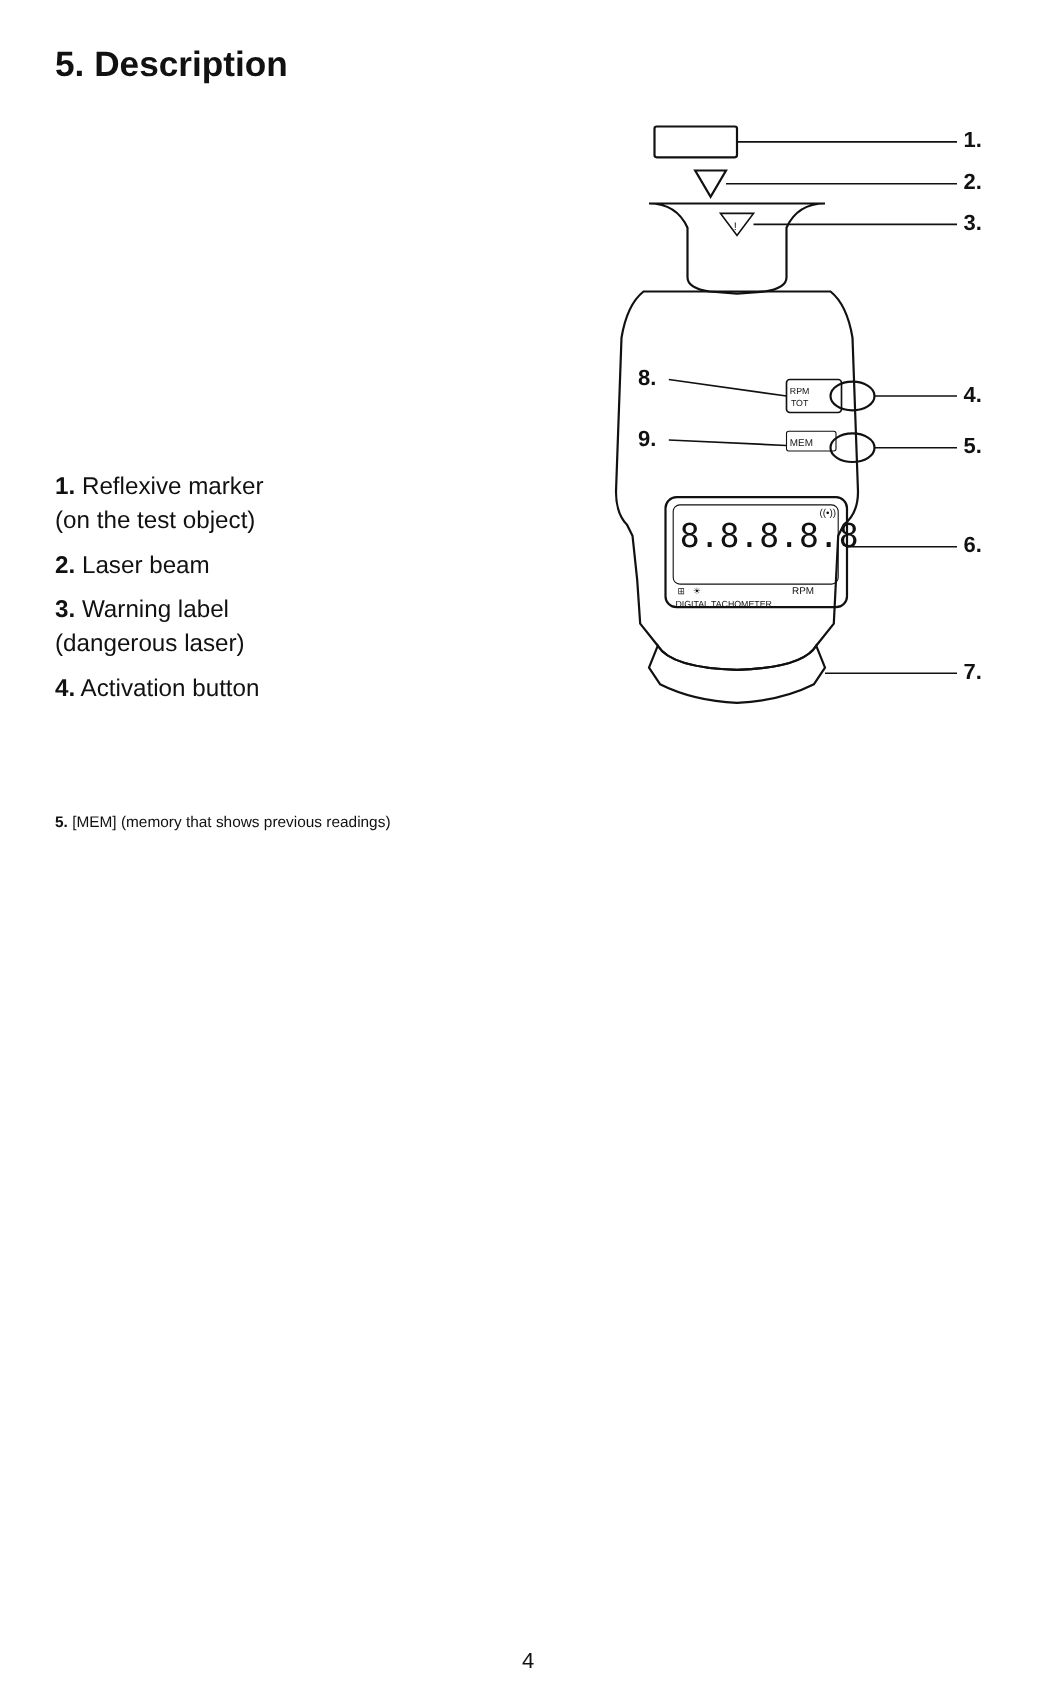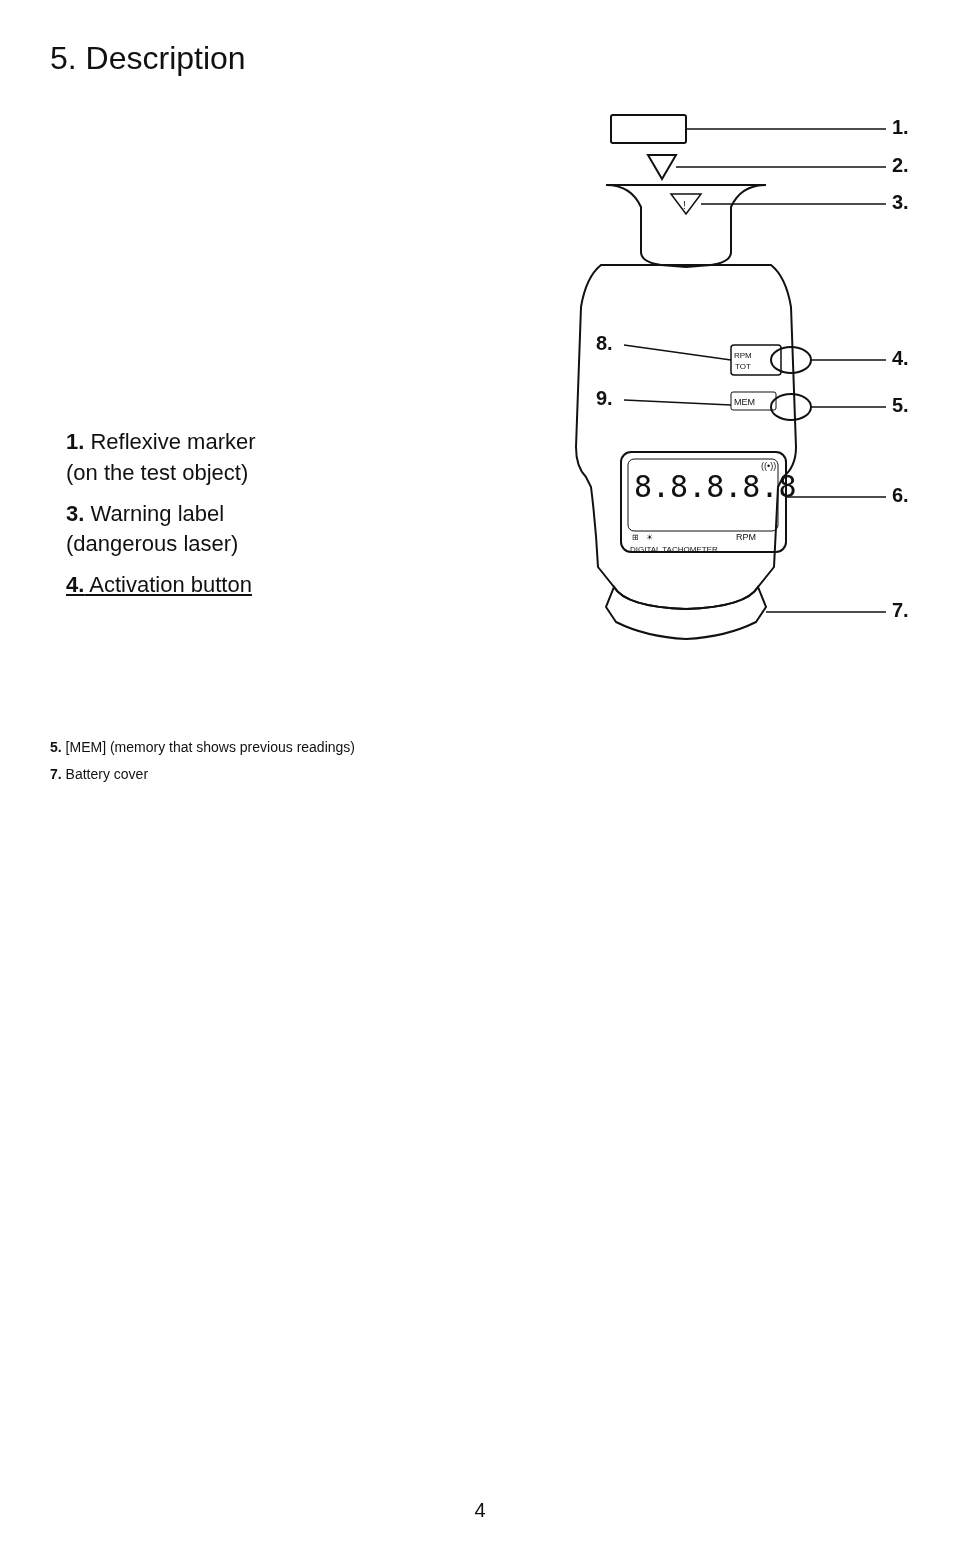--- a/index.html
+++ b/index.html
@@ -14,21 +14,21 @@
 
     .page-container {
       width: 960px;
       min-height: 1552px;
       padding: 40px 50px;
       position: relative;
     }
 
     .page-title {
       font-size: 32px;
-      font-weight: normal;
+      font-weight: bold;
       margin-bottom: 20px;
     }
 
     .label-item {
       font-size: 22px;
       line-height: 1.4;
       margin-bottom: 8px;
     }
 
     .bottom-label-item {
@@ -49,28 +49,31 @@
   </style>
 </head>
 <body>
 
 <div class="page-container">
 
   <h1 class="page-title">5. Description</h1>
 
   <div style="display: flex; position: relative;">
 
-    <div style="width: 310px; flex-shrink: 0; padding-top: 330px; margin-left: 16px;">
+    <div style="width: 310px; flex-shrink: 0; padding-top: 330px;">
       <div class="label-item">
         <strong>1.</strong> Reflexive marker<br>(on the test object)
       </div>
       <div class="label-item" style="margin-top:10px;">
+        <strong>2.</strong> Laser beam
+      </div>
+      <div class="label-item" style="margin-top:10px;">
         <strong>3.</strong> Warning label<br>(dangerous laser)
       </div>
-      <div class="label-item" style="margin-top:10px;text-decoration:underline;">
+      <div class="label-item" style="margin-top:10px;">
         <strong>4.</strong> Activation button
       </div>
     </div>
 
     <div style="flex:1; position: relative; height: 700px;">
       <svg width="620" height="700" viewBox="0 0 620 700" xmlns="http://www.w3.org/2000/svg" style="position:absolute; top:0; left:0;">
 
         <rect x="235" y="18" width="75" height="28" rx="2" ry="2" fill="none" stroke="#111" stroke-width="2"></rect>
 
         <line x1="310" y1="32" x2="510" y2="32" stroke="#111" stroke-width="1.5"></line>
@@ -138,20 +141,17 @@
         <text x="516" y="520" font-size="20" font-weight="bold" fill="#111">7.</text>
 
       </svg>
     </div>
   </div>
 
   <div style="margin-top: -60px;">
     <div class="bottom-label-item">
       <strong>5.</strong> [MEM] (memory that shows previous readings)
     </div>
-    <div class="bottom-label-item">
-      <strong>7.</strong> Battery cover
-    </div>
   </div>
 
   <div class="page-number">4</div>
 
 </div>
 
 </body></html>

